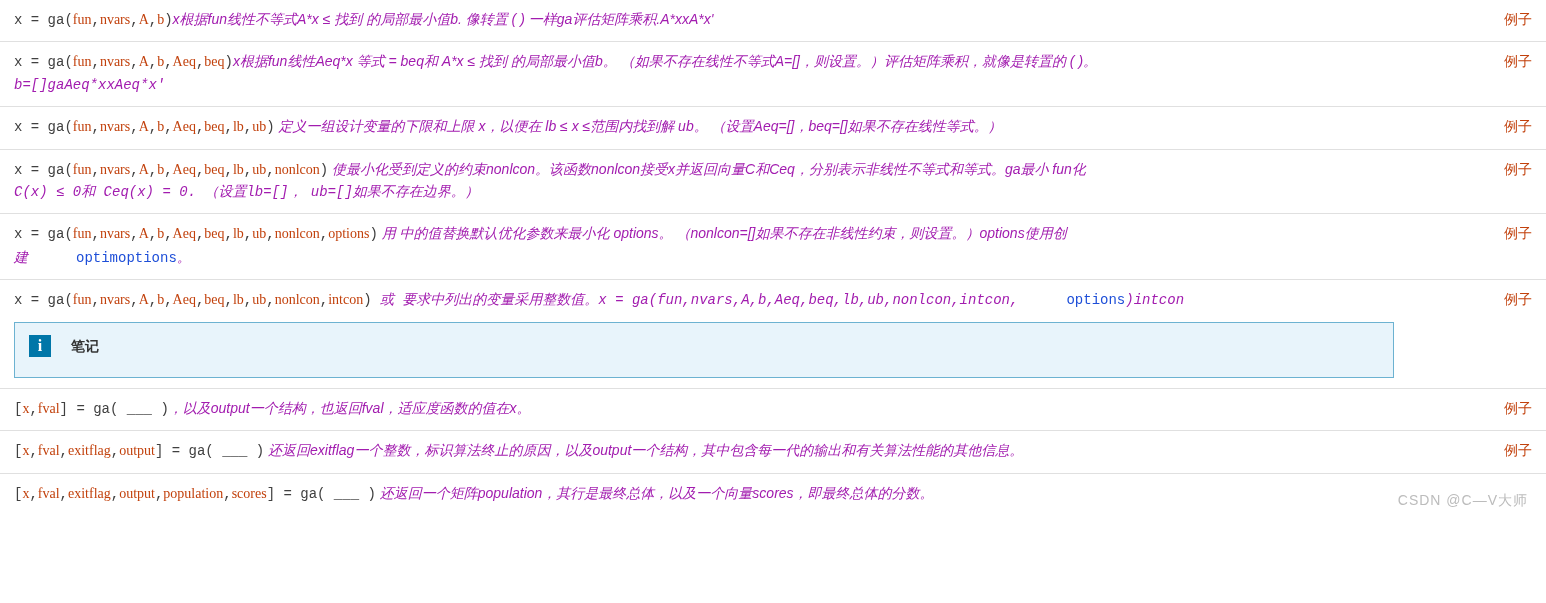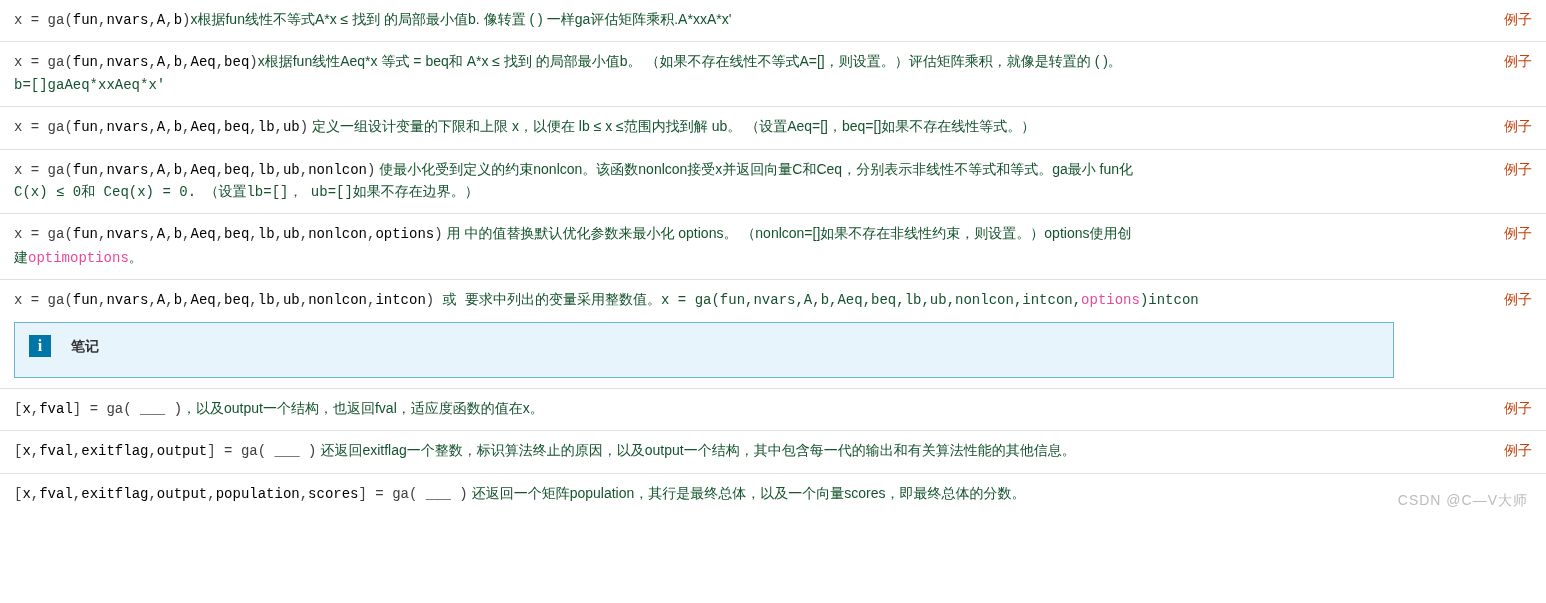--- a/index.html
+++ b/index.html
@@ -25,25 +25,25 @@
     right: 14px;
     color: #c2410c;
     font-size: 14px;
     cursor: pointer;
   }
   code, .mono {
     font-family: Menlo, Consolas, "Courier New", monospace;
     font-size: 14px;
   }
   a.kw, .kw {
-    color: #000000;
-    font-family: Liberation Mono, monospace;
+    color: #c2410c;
+    font-family: Liberation Serif, serif;
   }
-  a.link { color: #ec4899; cursor: pointer; }
-  .desc { color: #14532d; }
+  a.link { color: #1d4ed8; cursor: pointer; margin-left: 48px; }
+  .desc { color: #a21caf; font-style: italic; }
   .note-box {
     margin: 10px 0 0 0;
     border: 1px solid #6cb2d1;
     background: #e8f4fb;
     padding: 12px 14px 14px 56px;
     position: relative;
     width: 1380px;
   }
   .note-icon {
     position: absolute;

